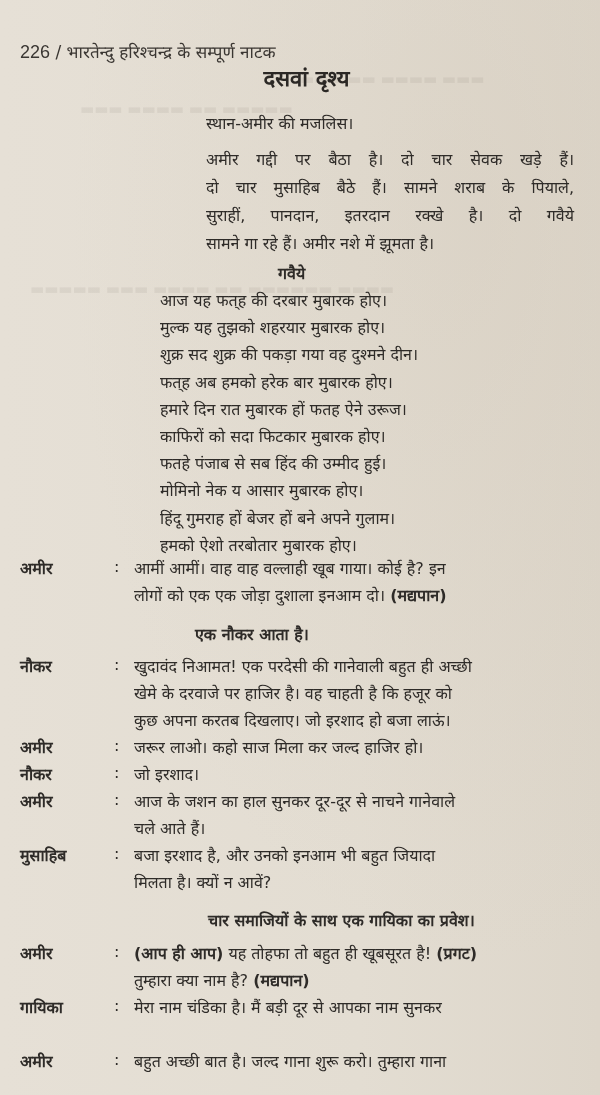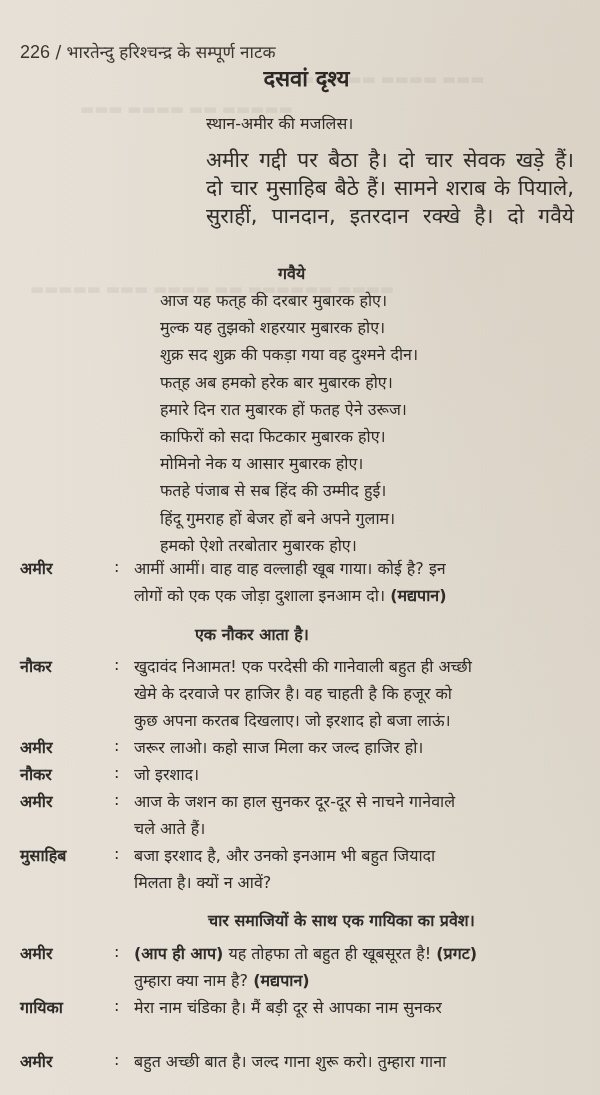--- a/index.html
+++ b/index.html
@@ -26,21 +26,21 @@
     }
     .header .pnum { font-family: "Liberation Sans", sans-serif; font-size: 18px; }
     .title {
       position: absolute; left: 0; width: 600px; top: 62px; text-align: center;
       font-size: 22px; font-weight: bold; color: #2b2825; padding-left: 0px;
     }
     .title span { display: inline-block; margin-left: 13px; text-align: right; }
     .place { position: absolute; left: 206px; top: 112px; font-size: 16px; }
     .stage {
       position: absolute; left: 206px; top: 146px; width: 368px;
-      font-size: 21px; line-height: 28px; text-align: justify;
+      font-size: 16px; line-height: 28px; text-align: justify;
     }
     .stage div { text-align-last: justify; height: 28px; }
     .stage div.last { text-align-last: left; }
     .singers { position: absolute; left: 278px; top: 262px; font-size: 16px; font-weight: bold; }
     .poem { position: absolute; left: 160px; top: 287px; font-size: 16px; line-height: 27.2px; }
     .poem div { white-space: nowrap; height: 27.2px; }
     .dlg { position: absolute; left: 0; width: 548px; font-size: 16px; }
     .row { position: relative; height: 27px; }
     .spk { position: absolute; left: 20px; top: 0; font-weight: bold; white-space: nowrap; }
     .colon { position: absolute; left: 114px; top: 0; }
@@ -66,33 +66,34 @@
   <div class="title">
     <span>दसवां दृश्य</span>
   </div>
 
   <div class="place">स्थान-अमीर की मजलिस।</div>
 
   <div class="stage">
     <div>अमीर गद्दी पर बैठा है। दो चार सेवक खड़े हैं।</div>
     <div>दो चार मुसाहिब बैठे हैं। सामने शराब के पियाले,</div>
     <div>सुराहीं, पानदान, इतरदान रक्खे है। दो गवैये</div>
+    <div class="last">सामने गा रहे हैं। अमीर नशे में झूमता है।</div>
   </div>
 
   <div class="singers">गवैये</div>
 
   <div class="poem">
     <div>आज यह फत्‌ह की दरबार मुबारक होए।</div>
     <div>मुल्क यह तुझको शहरयार मुबारक होए।</div>
     <div>शुक्र सद शुक्र की पकड़ा गया वह दुश्मने दीन।</div>
     <div>फत्‌ह अब हमको हरेक बार मुबारक होए।</div>
     <div>हमारे दिन रात मुबारक हों फतह ऐने उरूज।</div>
     <div>काफिरों को सदा फिटकार मुबारक होए।</div>
+    <div>फतहे पंजाब से सब हिंद की उम्मीद हुई।</div>
     <div>मोमिनो नेक य आसार मुबारक होए।</div>
-    <div>फतहे पंजाब से सब हिंद की उम्मीद हुई।</div>
     <div>हिंदू गुमराह हों बेजर हों बने अपने गुलाम।</div>
     <div>हमको ऐशो तरबोतार मुबारक होए।</div>
   </div>
 
   <div class="dlg" style="top:557px;">
     <div class="row">
       <span class="spk">अमीर</span>
       <span class="colon">:</span>
       <span class="txt">आमीं आमीं। वाह वाह वल्लाही खूब गाया। कोई है? इन</span>
     </div>

